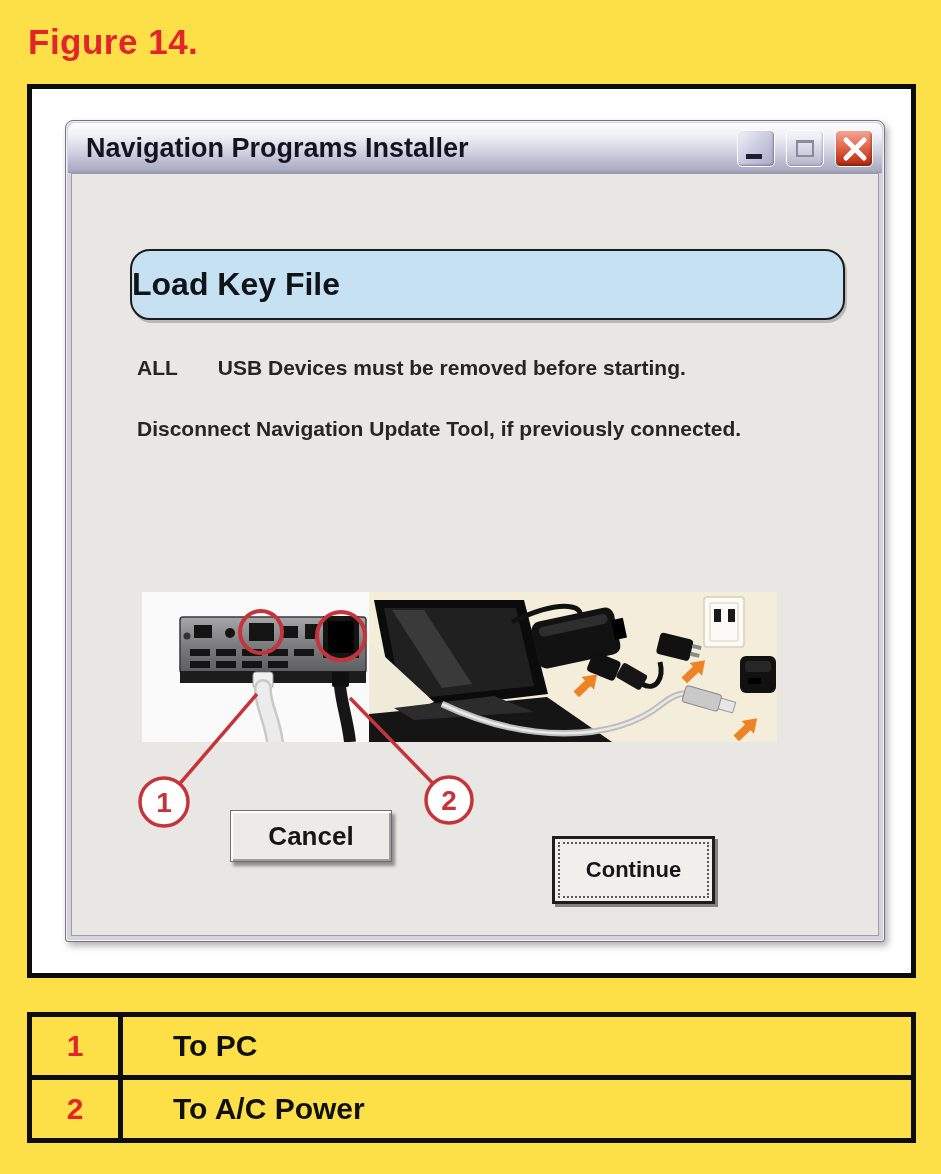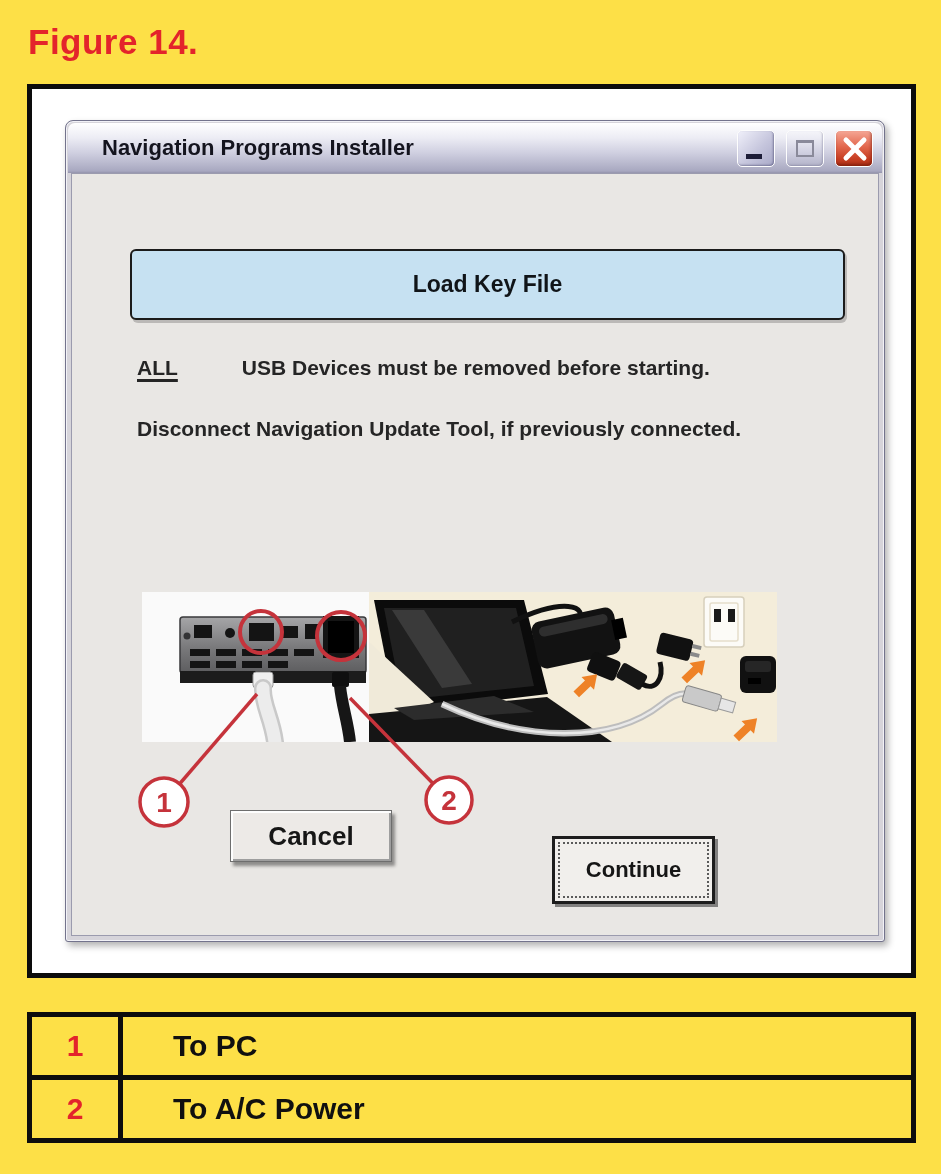--- a/index.html
+++ b/index.html
@@ -25,21 +25,21 @@
     border-radius:8px 8px 3px 3px;
     box-shadow: 3px 4px 7px rgba(0,0,0,0.30), inset 0 0 0 1px #f2f2f7;
   }
   .titlebar {
     position:absolute; left:2px; right:2px; top:2px; height:50px;
     border-radius:7px 7px 0 0;
     background: linear-gradient(#ffffff 0%, #ececf4 30%, #cfcfe0 60%, #a8a8c0 96%, #9494ac 100%);
     display:flex; align-items:center;
   }
   .titlebar-text {
-    font-size:22px; font-weight:bold; color:#14141e; padding-left:34px;
+    font-size:27px; font-weight:bold; color:#14141e; padding-left:18px;
     white-space:nowrap;
   }
   .winbtns { position:absolute; right:9px; top:7px; display:flex; gap:11px; }
   .winbtn {
     width:38px; height:37px; border-radius:5px; border:1px solid #fdfdfd;
     position:relative; cursor:default;
   }
   .winbtn.min { background: linear-gradient(135deg, #f0f0fa 0%, #c6c6dd 55%, #a9a9c8 100%); box-shadow: inset -1px -1px 2px rgba(60,60,100,.5); }
   .winbtn.max { background: linear-gradient(135deg, #fbfbfe 0%, #e2e2ee 60%, #cwcfe0 100%); box-shadow: inset -1px -1px 2px rgba(90,90,120,.35); }
   .winbtn.close { background: linear-gradient(#f5a694 0%, #e2674d 45%, #c63d22 80%, #b33418 100%); box-shadow: inset -1px -2px 3px rgba(90,10,0,.5); }
@@ -50,31 +50,31 @@
   .client {
     position:absolute; left:5px; right:5px; top:52px; bottom:5px;
     background:#e9e7e4;
     border:1px solid #9b9bae;
     overflow:hidden;
   }
 
   .banner {
     position:absolute; left:58px; top:75px; width:715px; height:71px;
     background:#c6e1f2;
-    border:2px solid #1b1b1b; border-radius:6px;
+    border:2px solid #1b1b1b; border-radius:20px;
     box-shadow: 2px 3px 0 rgba(70,70,70,0.28);
-    display:flex; align-items:center; justify-content:center;
-    font-size:23px; font-weight:bold; color:#101418;
+    display:flex; align-items:center; 
+    font-size:32px; font-weight:bold; color:#101418;
   }
 
   .instruction { position:absolute; left:65px; font-size:21px; font-weight:bold; color:#252525; white-space:nowrap; }
   .instr-1 { top:182px; }
   .instr-2 { top:243px; }
   .instr-3 { top:296px; }
-  .emph { text-decoration:underline; text-decoration-thickness:2.5px; text-underline-offset:4px; margin-right:64px; }
+  .emph { text-decoration-thickness:2.5px; text-underline-offset:4px; margin-right:40px; }
 
   .photo {
     position:absolute; left:70px; top:418px; width:635px; height:150px;
   }
   .photo svg { display:block; }
 
   .callout-overlay {
     position:absolute; left:0; top:0; width:810px; height:765px;
     pointer-events:none; z-index:5;
   }

